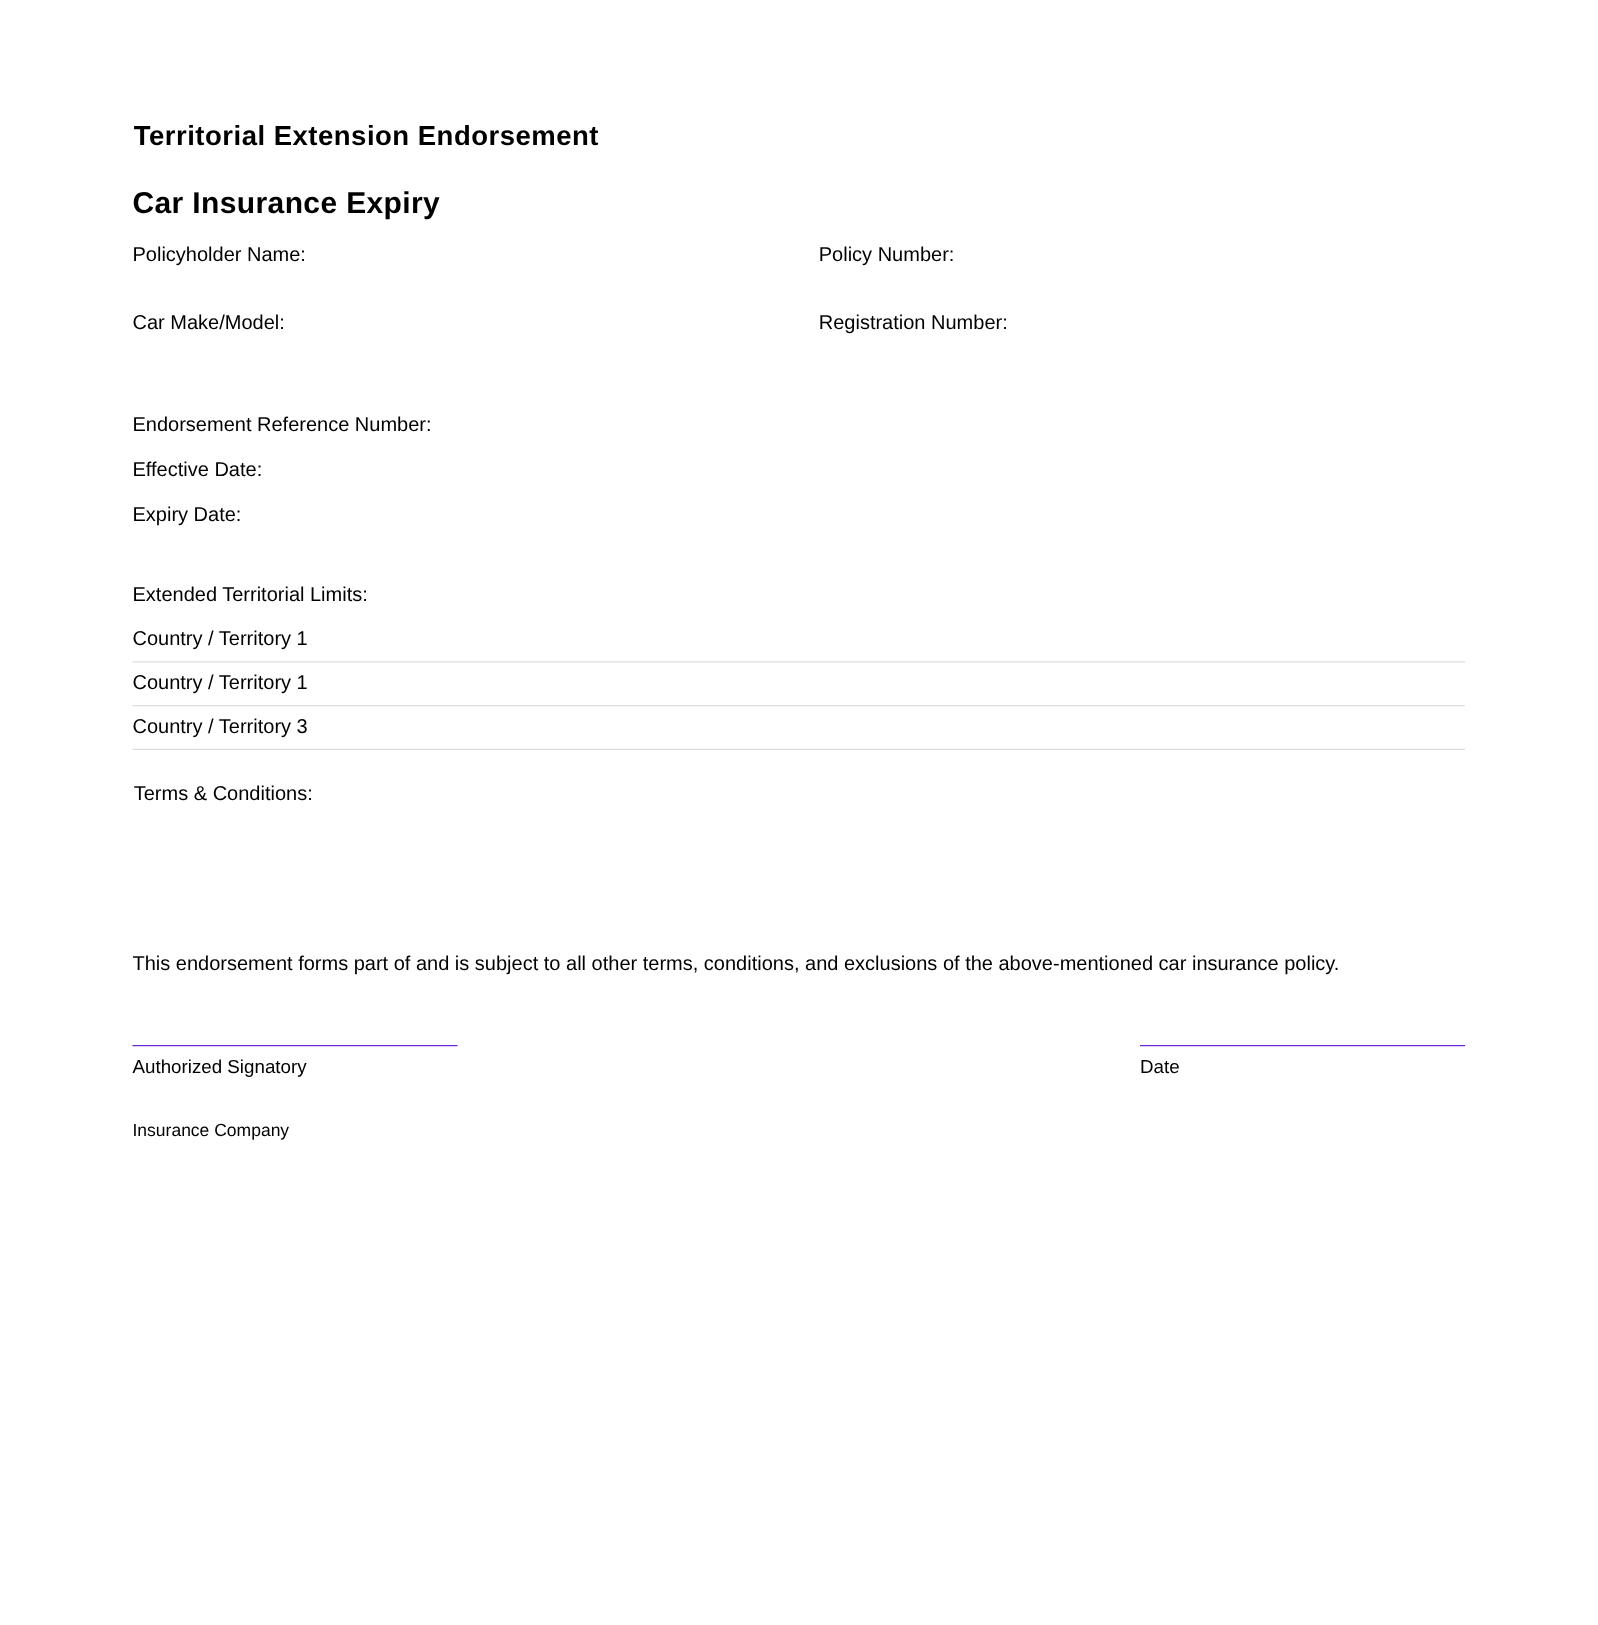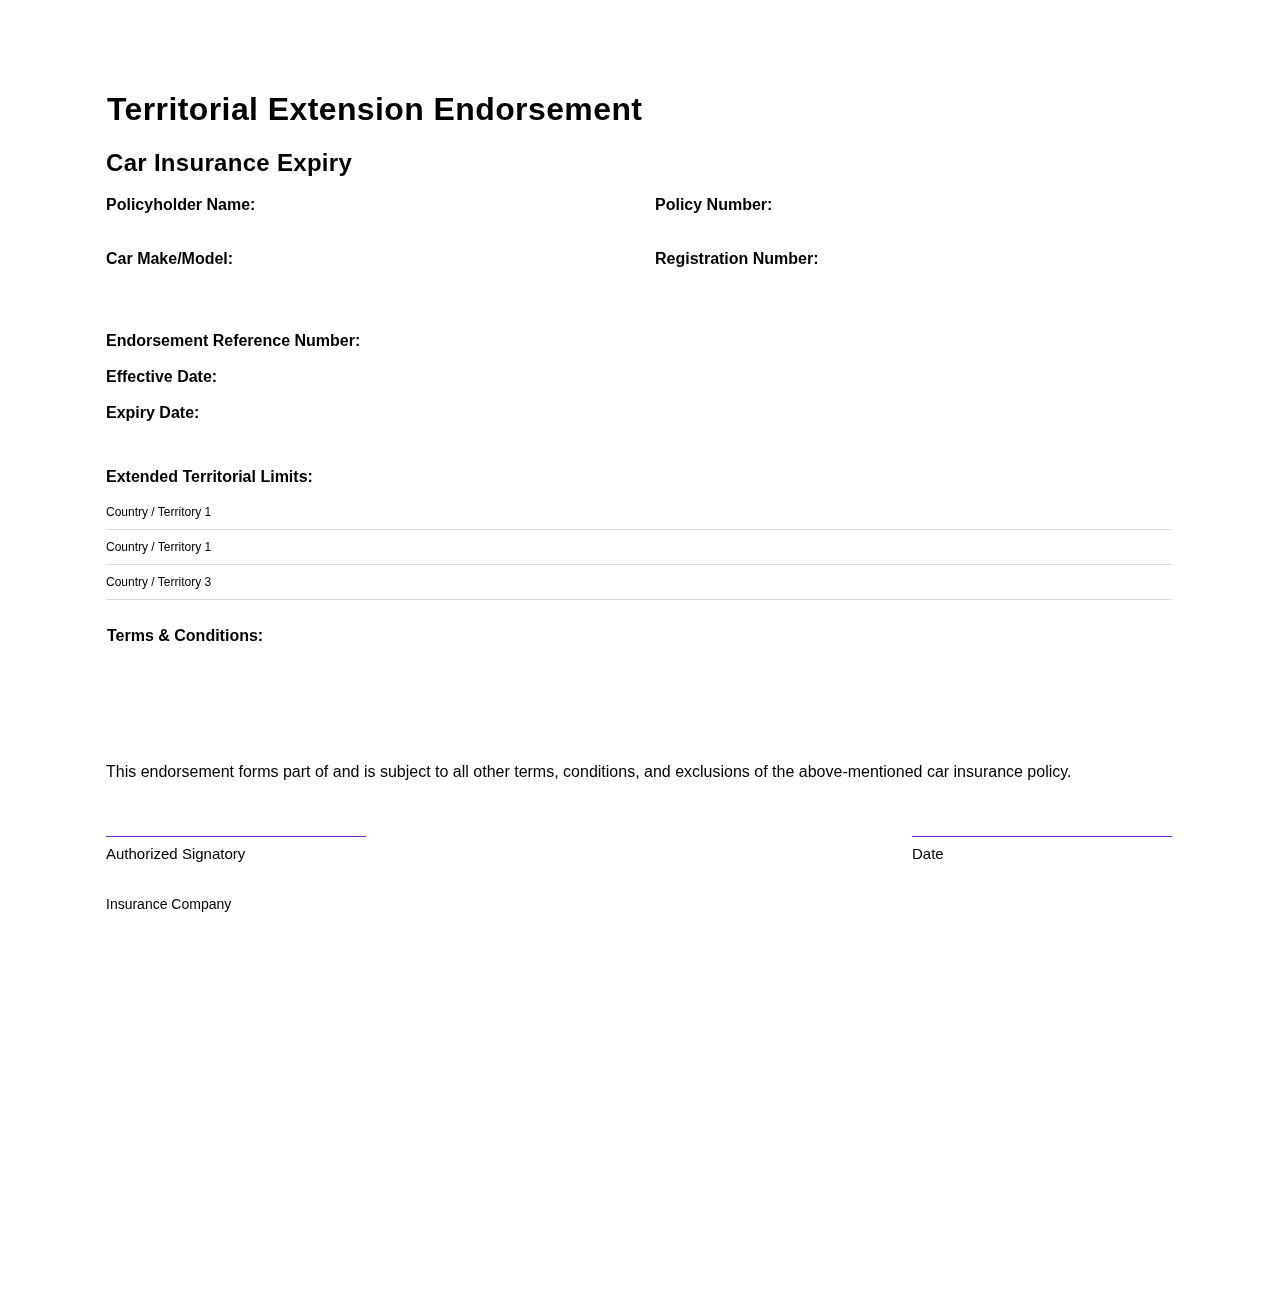--- a/index.html
+++ b/index.html
@@ -9,37 +9,37 @@
       color: #000;
       position: relative;
     }
     .page {
       position: absolute;
       left: 106px; top: 0;
       width: 1066px;
     }
     h1 {
       position: absolute; top: 89px; left: 1px; margin: 0;
-      font-size: 32px; font-weight: bold; letter-spacing: 0.4px;
+      font-size: 22px; font-weight: bold; letter-spacing: 0.4px;
       line-height: 40px; white-space: nowrap;
     }
     h2 {
       position: absolute; top: 148px; left: 0; margin: 0;
       font-size: 24px; font-weight: bold; letter-spacing: 0.3px;
       line-height: 30px; white-space: nowrap;
     }
     .lbl {
-      position: absolute; font-size: 16px; font-weight: bold;
+      position: absolute; font-size: 16px; font-weight: normal;
       line-height: 20px; white-space: nowrap;
     }
     .col2 { left: 549px; }
     .terr-row {
       position: absolute; left: 0; width: 1066px; height: 35px;
       border-bottom: 1px solid #dddddd;
-      font-size: 12px; line-height: 20px;
+      font-size: 16px; line-height: 20px;
       box-sizing: border-box;
     }
     .terr-row span { position: absolute; top: 7px; left: 0; }
     .note {
       position: absolute; top: 762px; left: 0;
       font-size: 16px; line-height: 20px; white-space: nowrap;
     }
     .sig {
       position: absolute; top: 836px; width: 260px;
       border-top: 1px solid #6d28d9;

